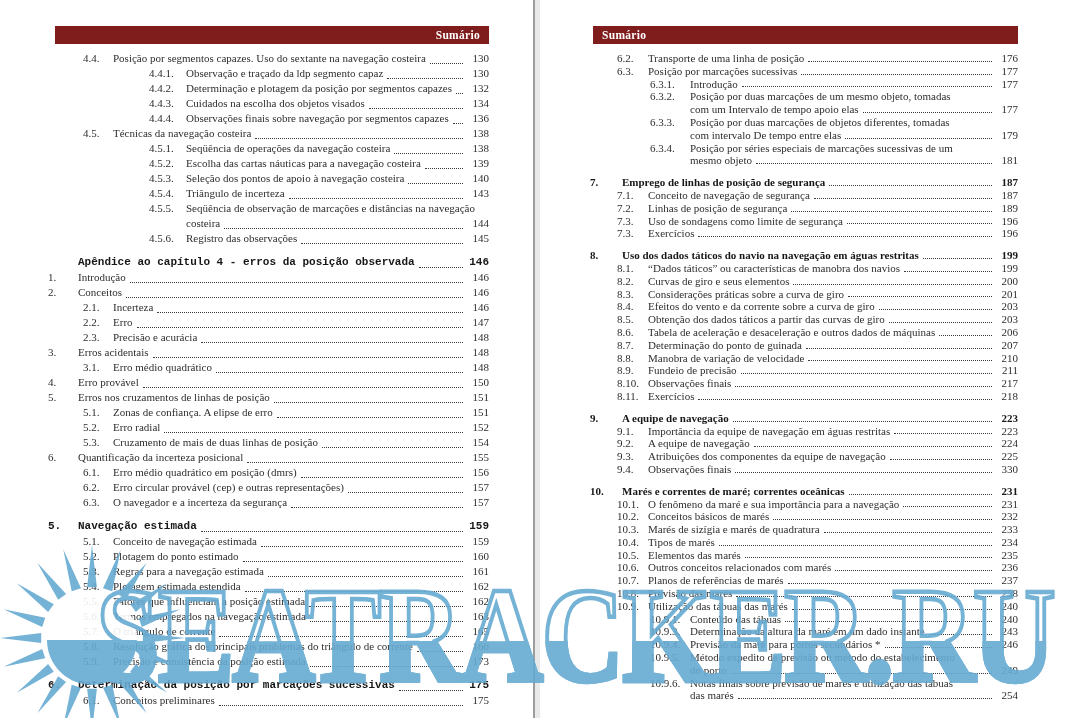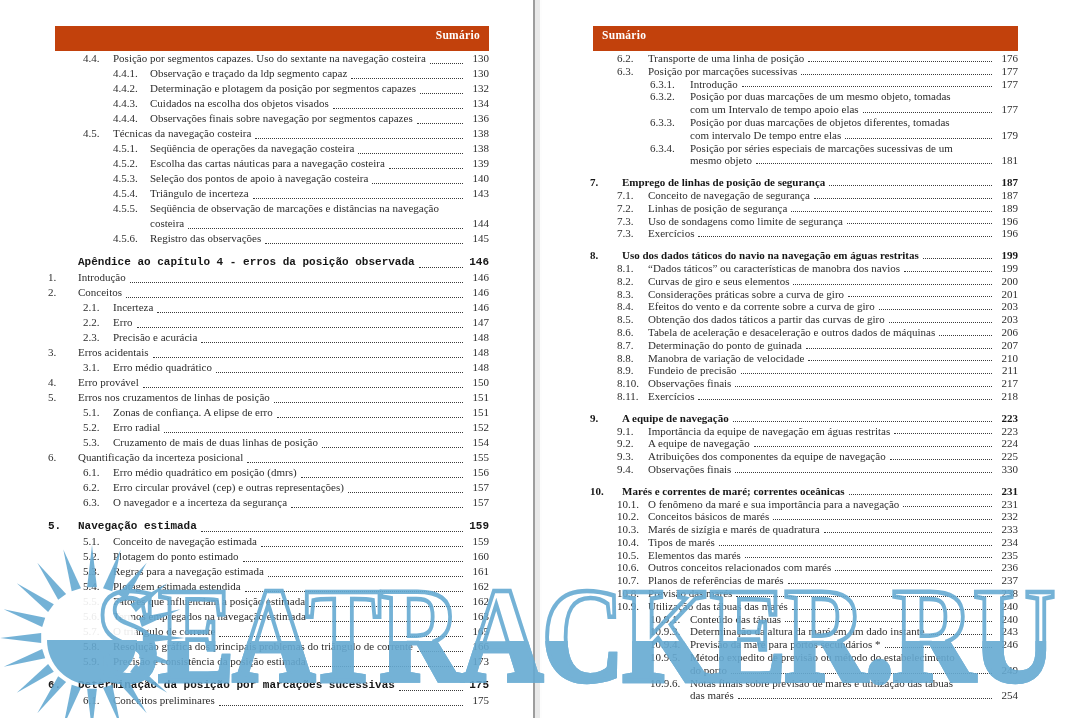--- a/index.html
+++ b/index.html
@@ -2,21 +2,21 @@
 <html><head>
 <meta charset="utf-8">
 <style>
   html,body{margin:0;padding:0;}
   body{
     width:1067px;height:718px;position:relative;overflow:hidden;
     background:#ffffff;color:#2e2e2e;
     font-family:"Liberation Serif","DejaVu Serif",serif;
   }
   .bar{
-    position:absolute;top:26px;height:25px;background:#c2410c;
+    position:absolute;top:26px;height:18px;background:#7f1d1d;
     color:#ffffff;font-weight:bold;font-size:11.5px;line-height:18px;
     box-sizing:border-box;letter-spacing:.3px;
   }
   #barL{left:55px;width:434px;text-align:right;padding-right:9px;}
   #barR{left:593px;width:425px;text-align:left;padding-left:9px;}
   .toc{position:absolute;top:52px;font-size:11px;}
   #tocL{left:48px;width:441px;}
   #tocR{left:590px;width:428px;}
   .row{display:flex;align-items:baseline;white-space:pre;}
   #tocL .row{height:15px;}
@@ -24,21 +24,21 @@
   #tocL .gap{margin-top:9px;font-family:Liberation Mono, monospace;}
   #tocR .gap{margin-top:9px;}
   .num{flex:none;}
   .txt{flex:none;}
   .lead{flex:1 1 auto;min-width:6px;height:1px;align-self:flex-end;
         margin:0 3px 3px 4px;border-bottom:1.4px dotted #3a3a3a;}
   .pgn{flex:none;min-width:23px;text-align:right;}
   .bold{font-weight:bold;color:#171717;}
   #tocL .l1 .num{width:30px;}
   #tocL .l2{margin-left:35px;} #tocL .l2 .num{width:30px;}
-  #tocL .l3{margin-left:65px;} #tocL .l3 .num{width:37px;}
+  #tocL .l3{margin-left:65px;} #tocL .l3 .num{width:37px;margin-left:36px;}
   #tocR .l1 .num{width:32px;}
   #tocR .l2{margin-left:27px;} #tocR .l2 .num{width:31px;}
   #tocR .l3{margin-left:60px;} #tocR .l3 .num{width:40px;}
   #spine{
     position:absolute;left:533px;top:0;width:9px;height:718px;
     background:linear-gradient(to right,#9d9d9d 0 2px,#e9e9e9 2px 7px,#fdfdfd 7px);
   }
   #watermark{position:absolute;left:0;top:0;pointer-events:none;opacity:.9;}
 </style>
 </head>

